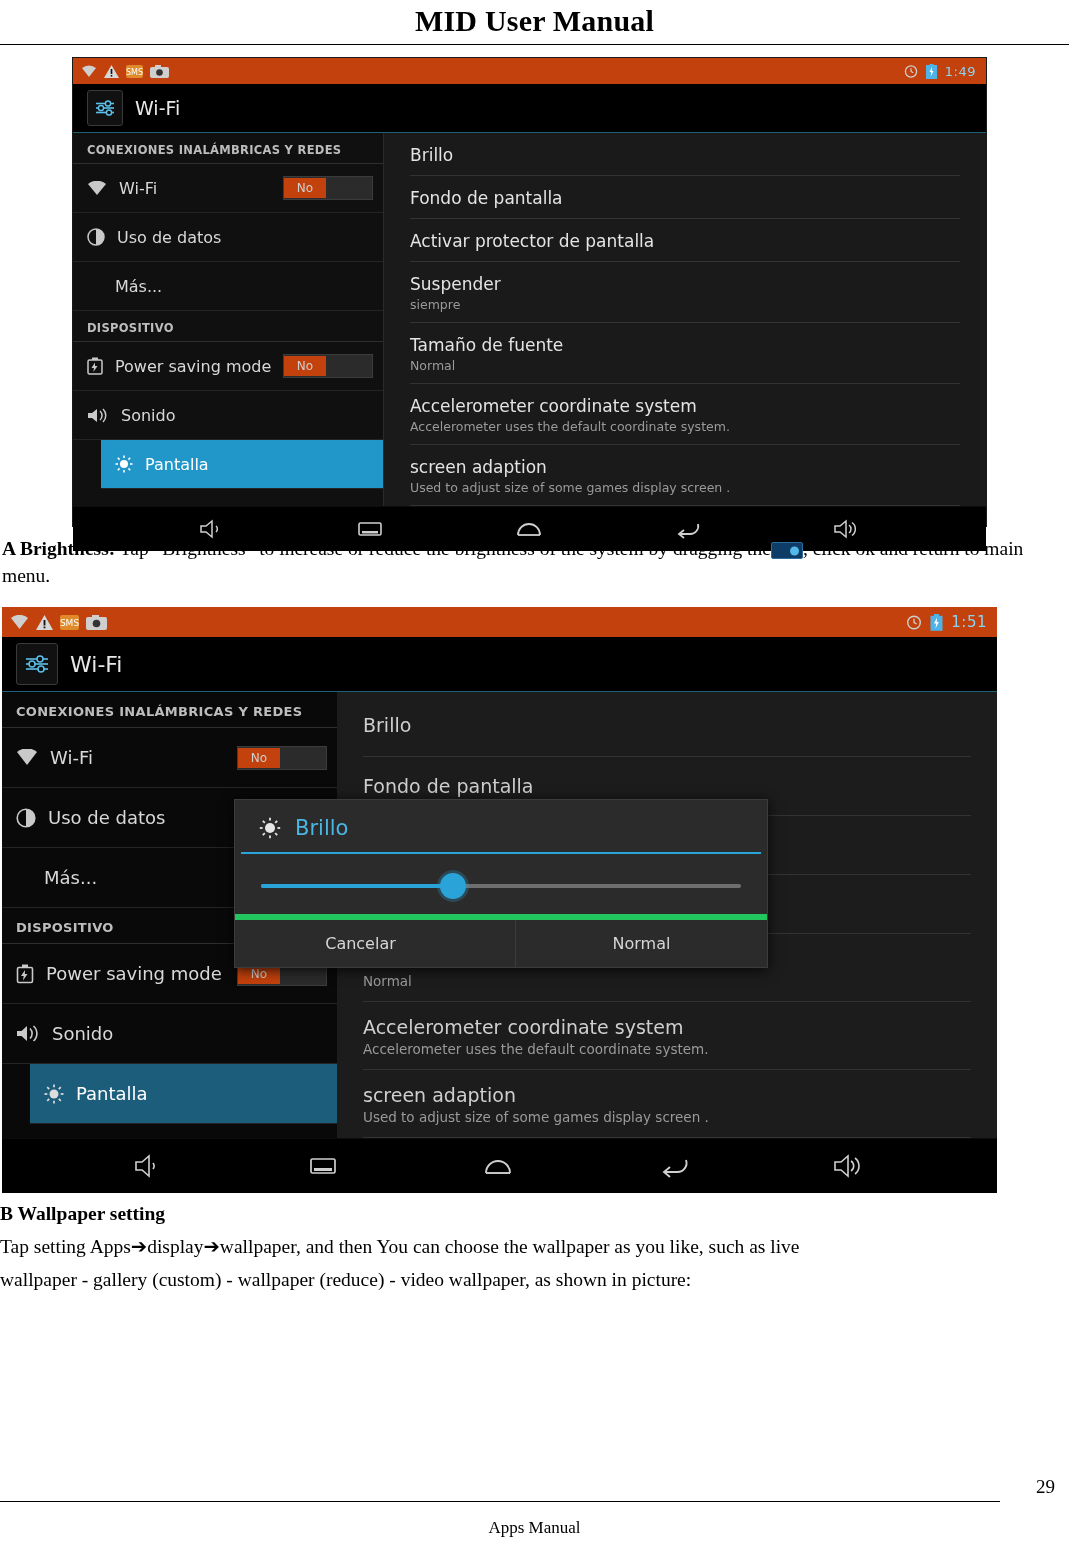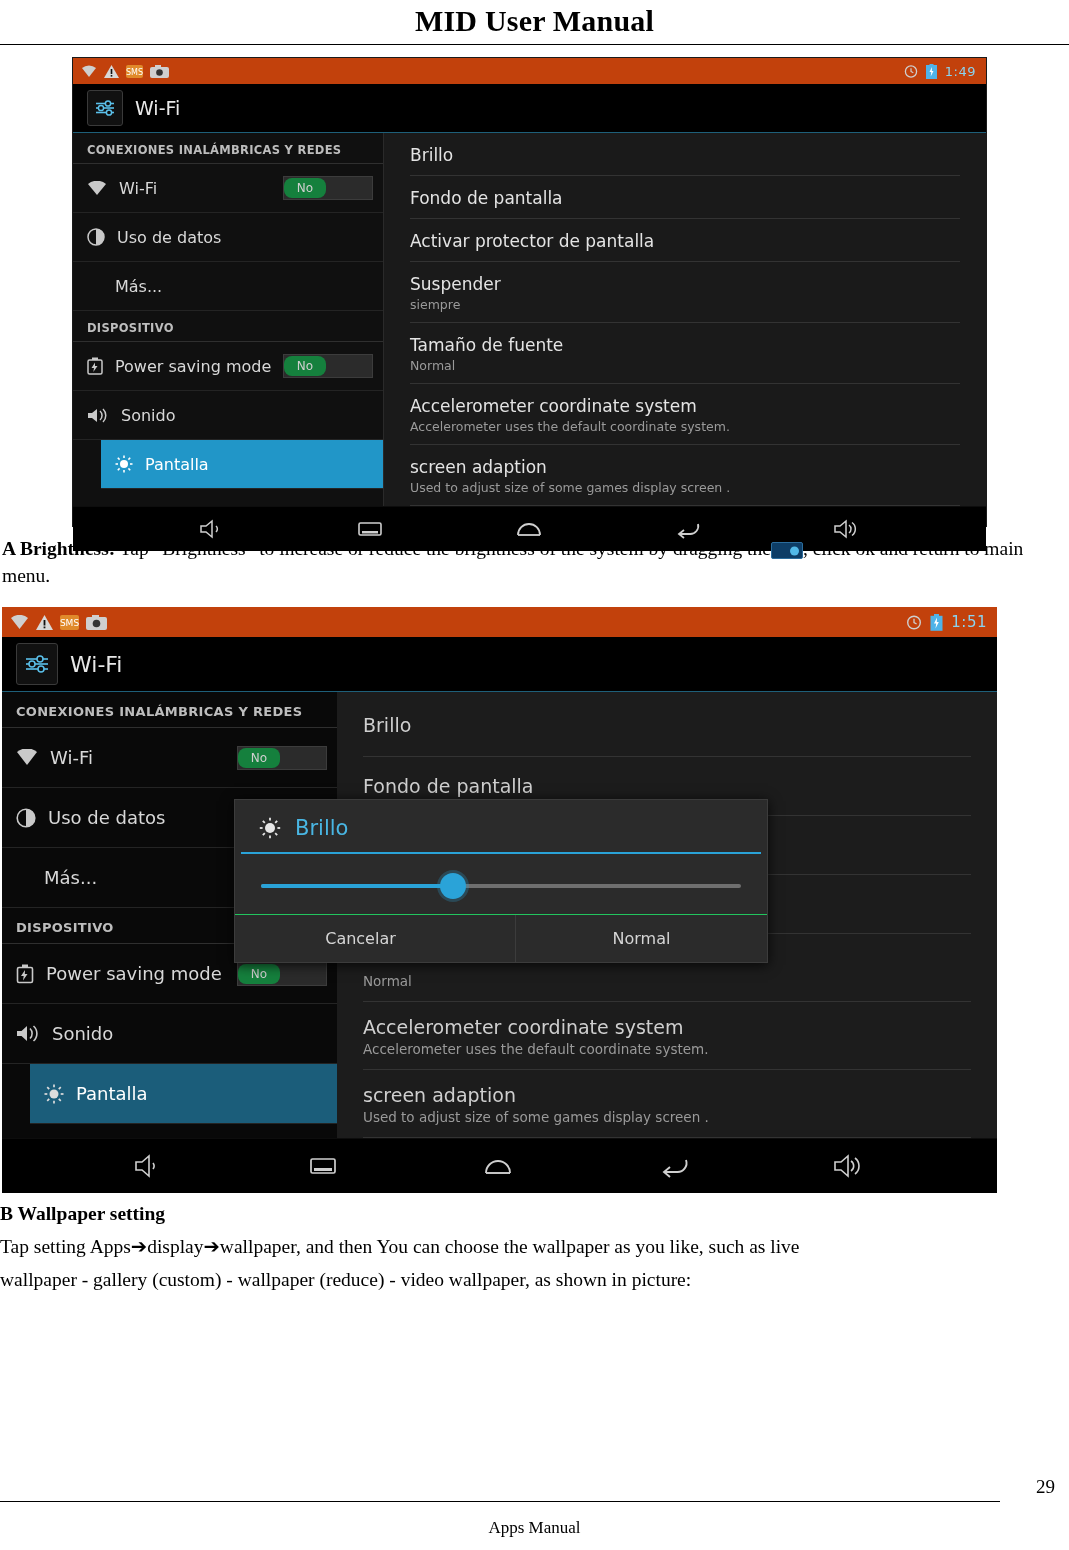--- a/index.html
+++ b/index.html
@@ -144,25 +144,25 @@
     right: 10px;
     top: 50%;
     transform: translateY(-50%);
     width: 88px; height: 22px;
     background: #2b2b2b;
     border: 1px solid #3c3c3c;
     display: flex; align-items: center;
   }
   .switch-off .knob {
     width: 42px; height: 20px;
-    background: #15803d;
+    background: #c2410c;
     color: #cfcfcf;
     font-family: "DejaVu Sans", sans-serif;
     font-size: 12px;
-    display: flex; align-items: center; justify-content: center; border-radius: 8px;
+    display: flex; align-items: center; justify-content: center;
   }
 
   .r-item {
     padding: 12px 0 10px 0;
     margin: 0 26px 0 26px;
     border-bottom: 1px solid #333333;
   }
   .r-title {
     color: #e4e4e4;
     font-family: "DejaVu Sans", sans-serif;
@@ -225,21 +225,21 @@
     left: 40%;
     top: 50%;
     transform: translate(-50%, -50%);
     width: 26px; height: 26px;
     border-radius: 50%;
     background: #2aa3d8;
     box-shadow: 0 0 0 3px rgba(42,163,216,0.25);
   }
   .dlg-buttons {
     display: flex;
-    border-top: 1px solid #22c55e;
+    border-top: 6px solid #22c55e;
     gap: 29px;
   }
   .dlg-btn {
     flex: 1;
     text-align: center;
     padding: 14px 0;
     color: #d5d5d5;
     font-family: "DejaVu Sans", sans-serif;
     font-size: 16px;
   }

